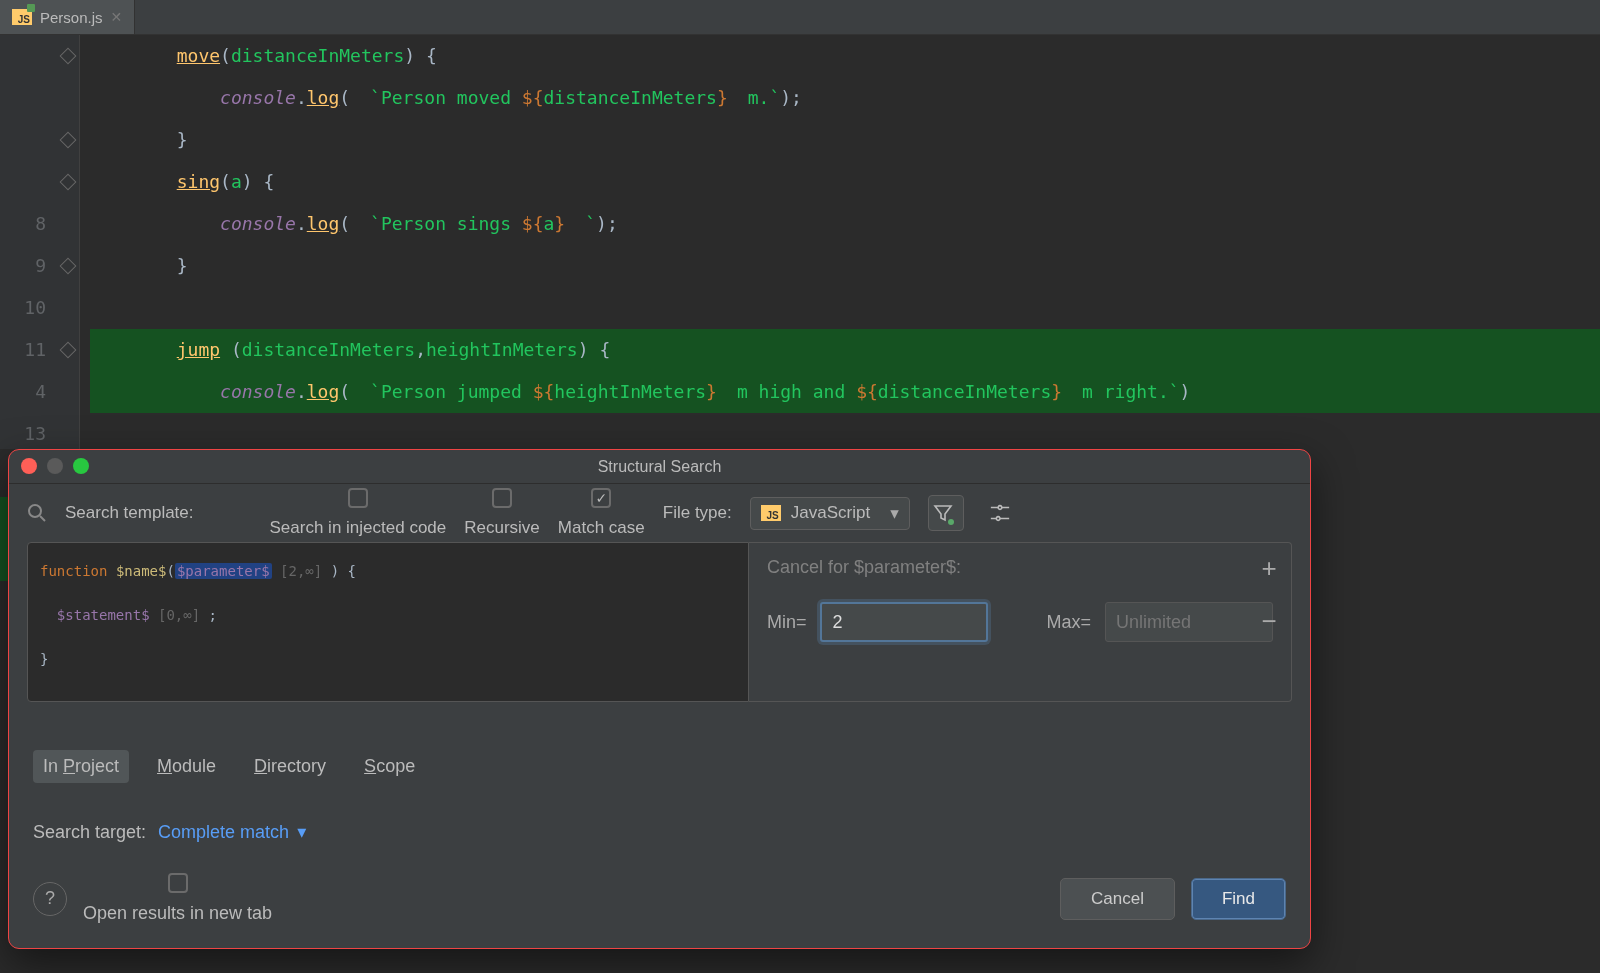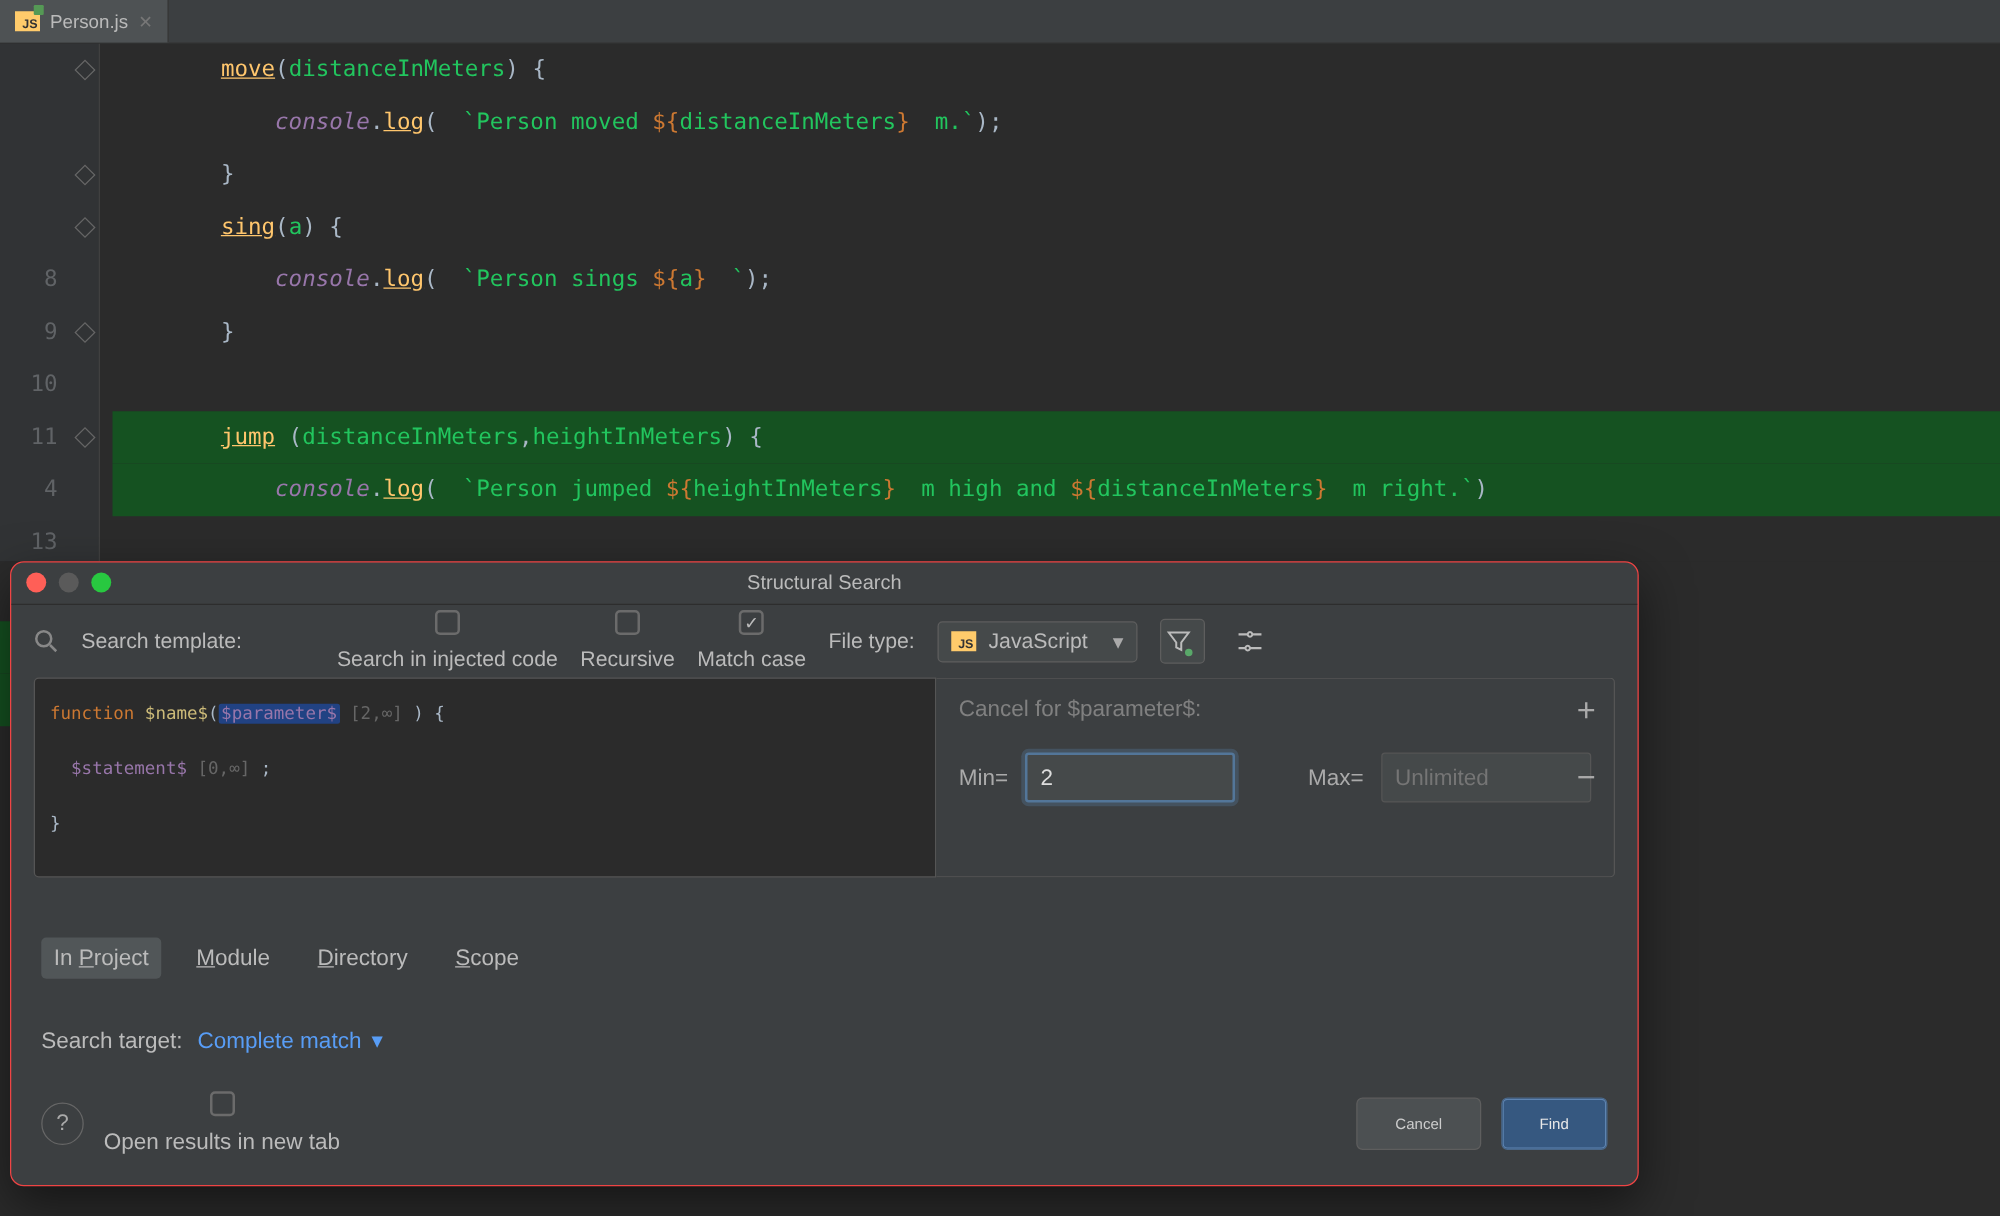--- a/index.html
+++ b/index.html
@@ -183,21 +183,21 @@
     padding: 30px 24px 24px 24px; display:flex; align-items:center; gap:16px;
     font-size:18px;
   }
   .help-btn {
     width:34px;height:34px;border:1px solid #666;border-radius:50%;
     display:flex;align-items:center;justify-content:center;color:#aaa;
   }
   .btn {
     height:42px; padding: 0 30px; border-radius:5px;
     border:1px solid #5e5e5e; background:#4c5052; color:#ccc;
-    font-size:12px; display:flex; align-items:center;
+    font-size:17px; display:flex; align-items:center;
   }
   .btn.primary { background:#365880; border-color:#4a688a; color:#e8e8e8; box-shadow: inset 0 0 0 1px #5e84b1;}
   svg { display:block; }
 </style>
 </head>
 <body>
 
 <div class="tab-bar">
   <div class="tab">
     <span class="js-icon">JS</span>

